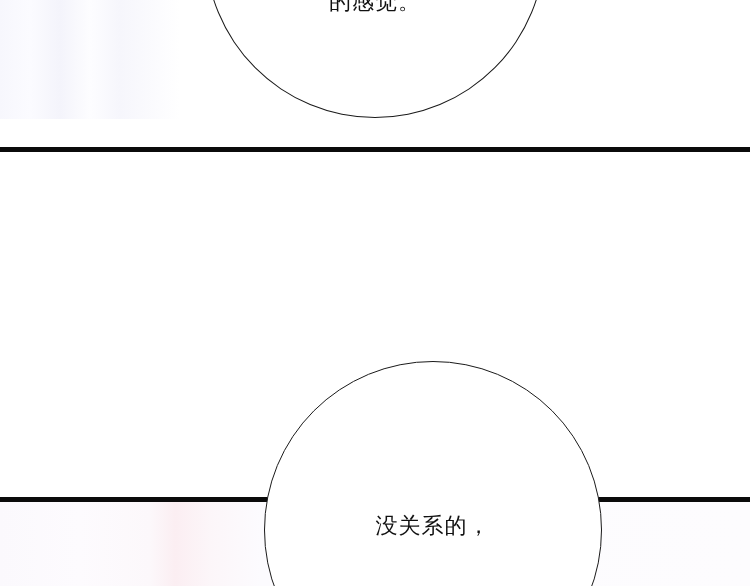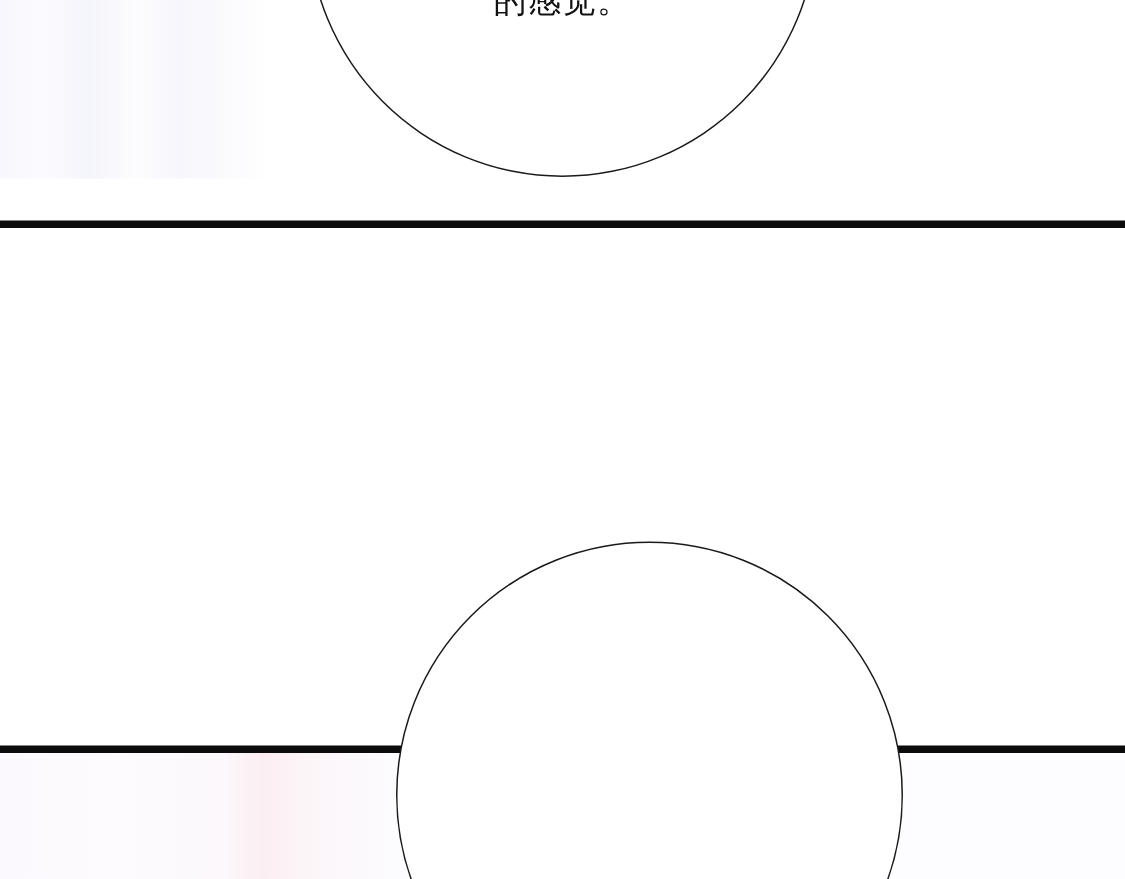--- a/index.html
+++ b/index.html
@@ -26,14 +26,15 @@
 </div>
 <div class="border-line" style="top:147px"></div>
 
 <div class="gutter"></div>
 
 <div class="panel panel-bottom"></div>
 <div class="border-line" style="top:497px"></div>
 
 <div class="bubble bubble-bottom">
   <div class="bubble-text">
+    <div>没关系的，</div>
   </div>
 </div>
 
 </body></html>

